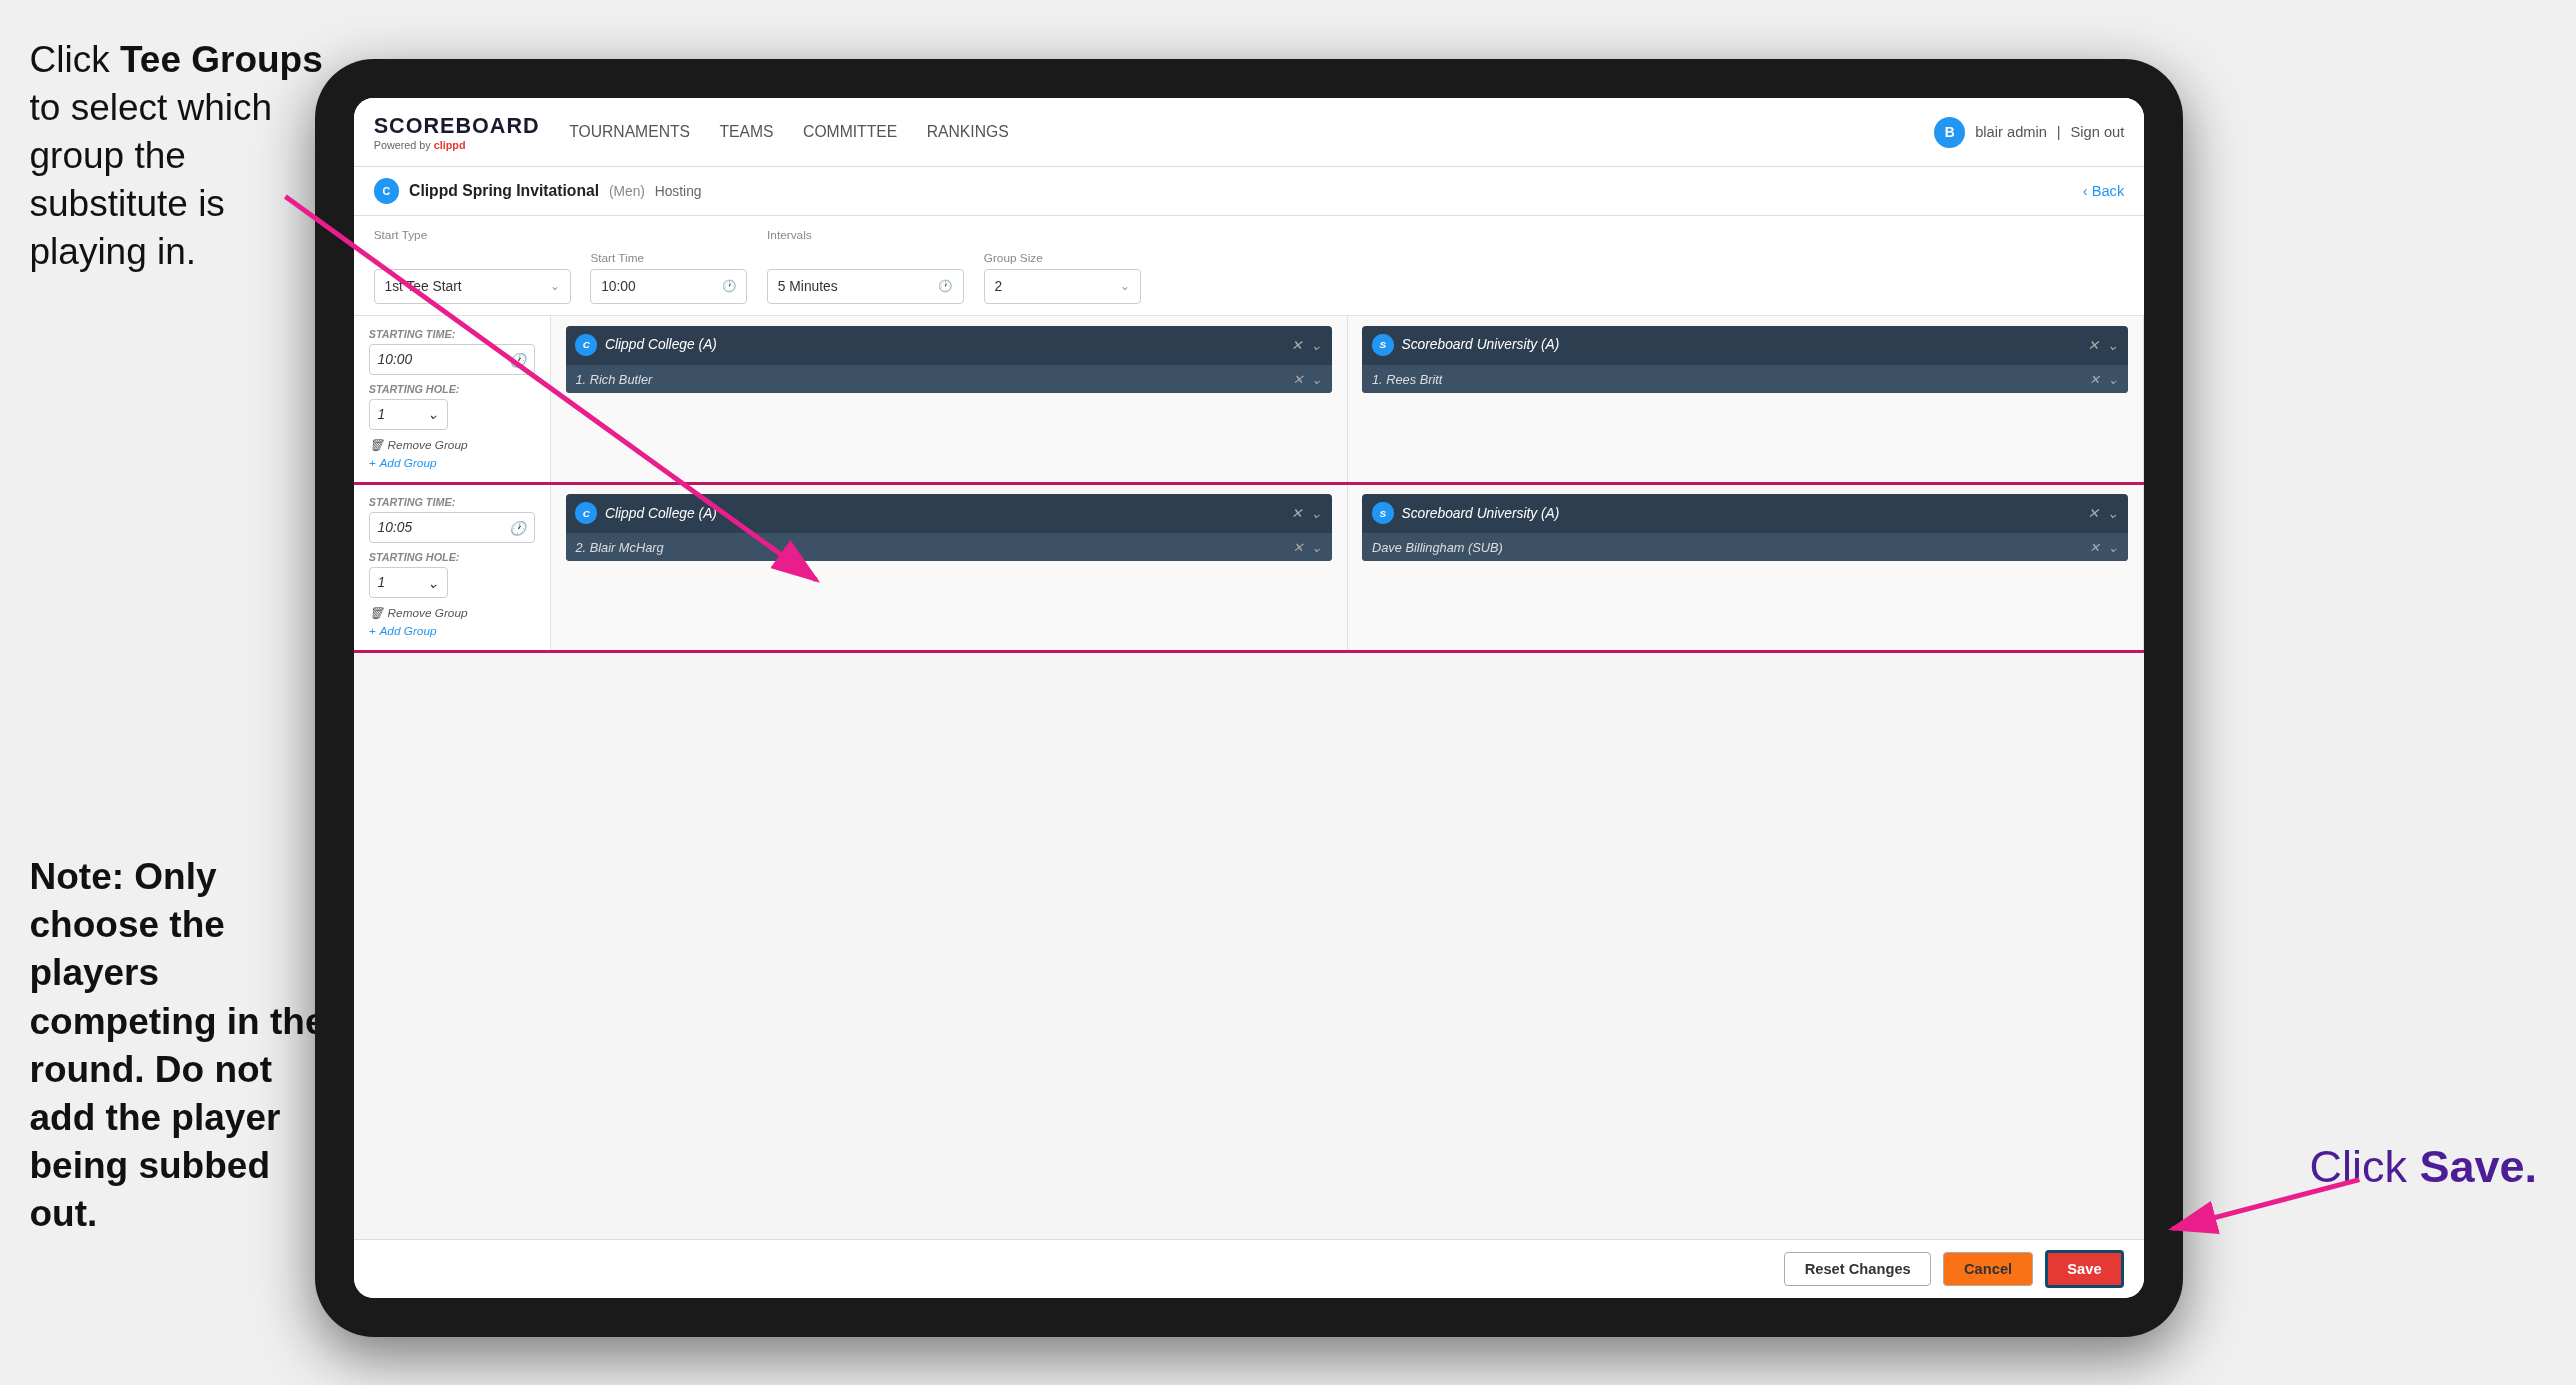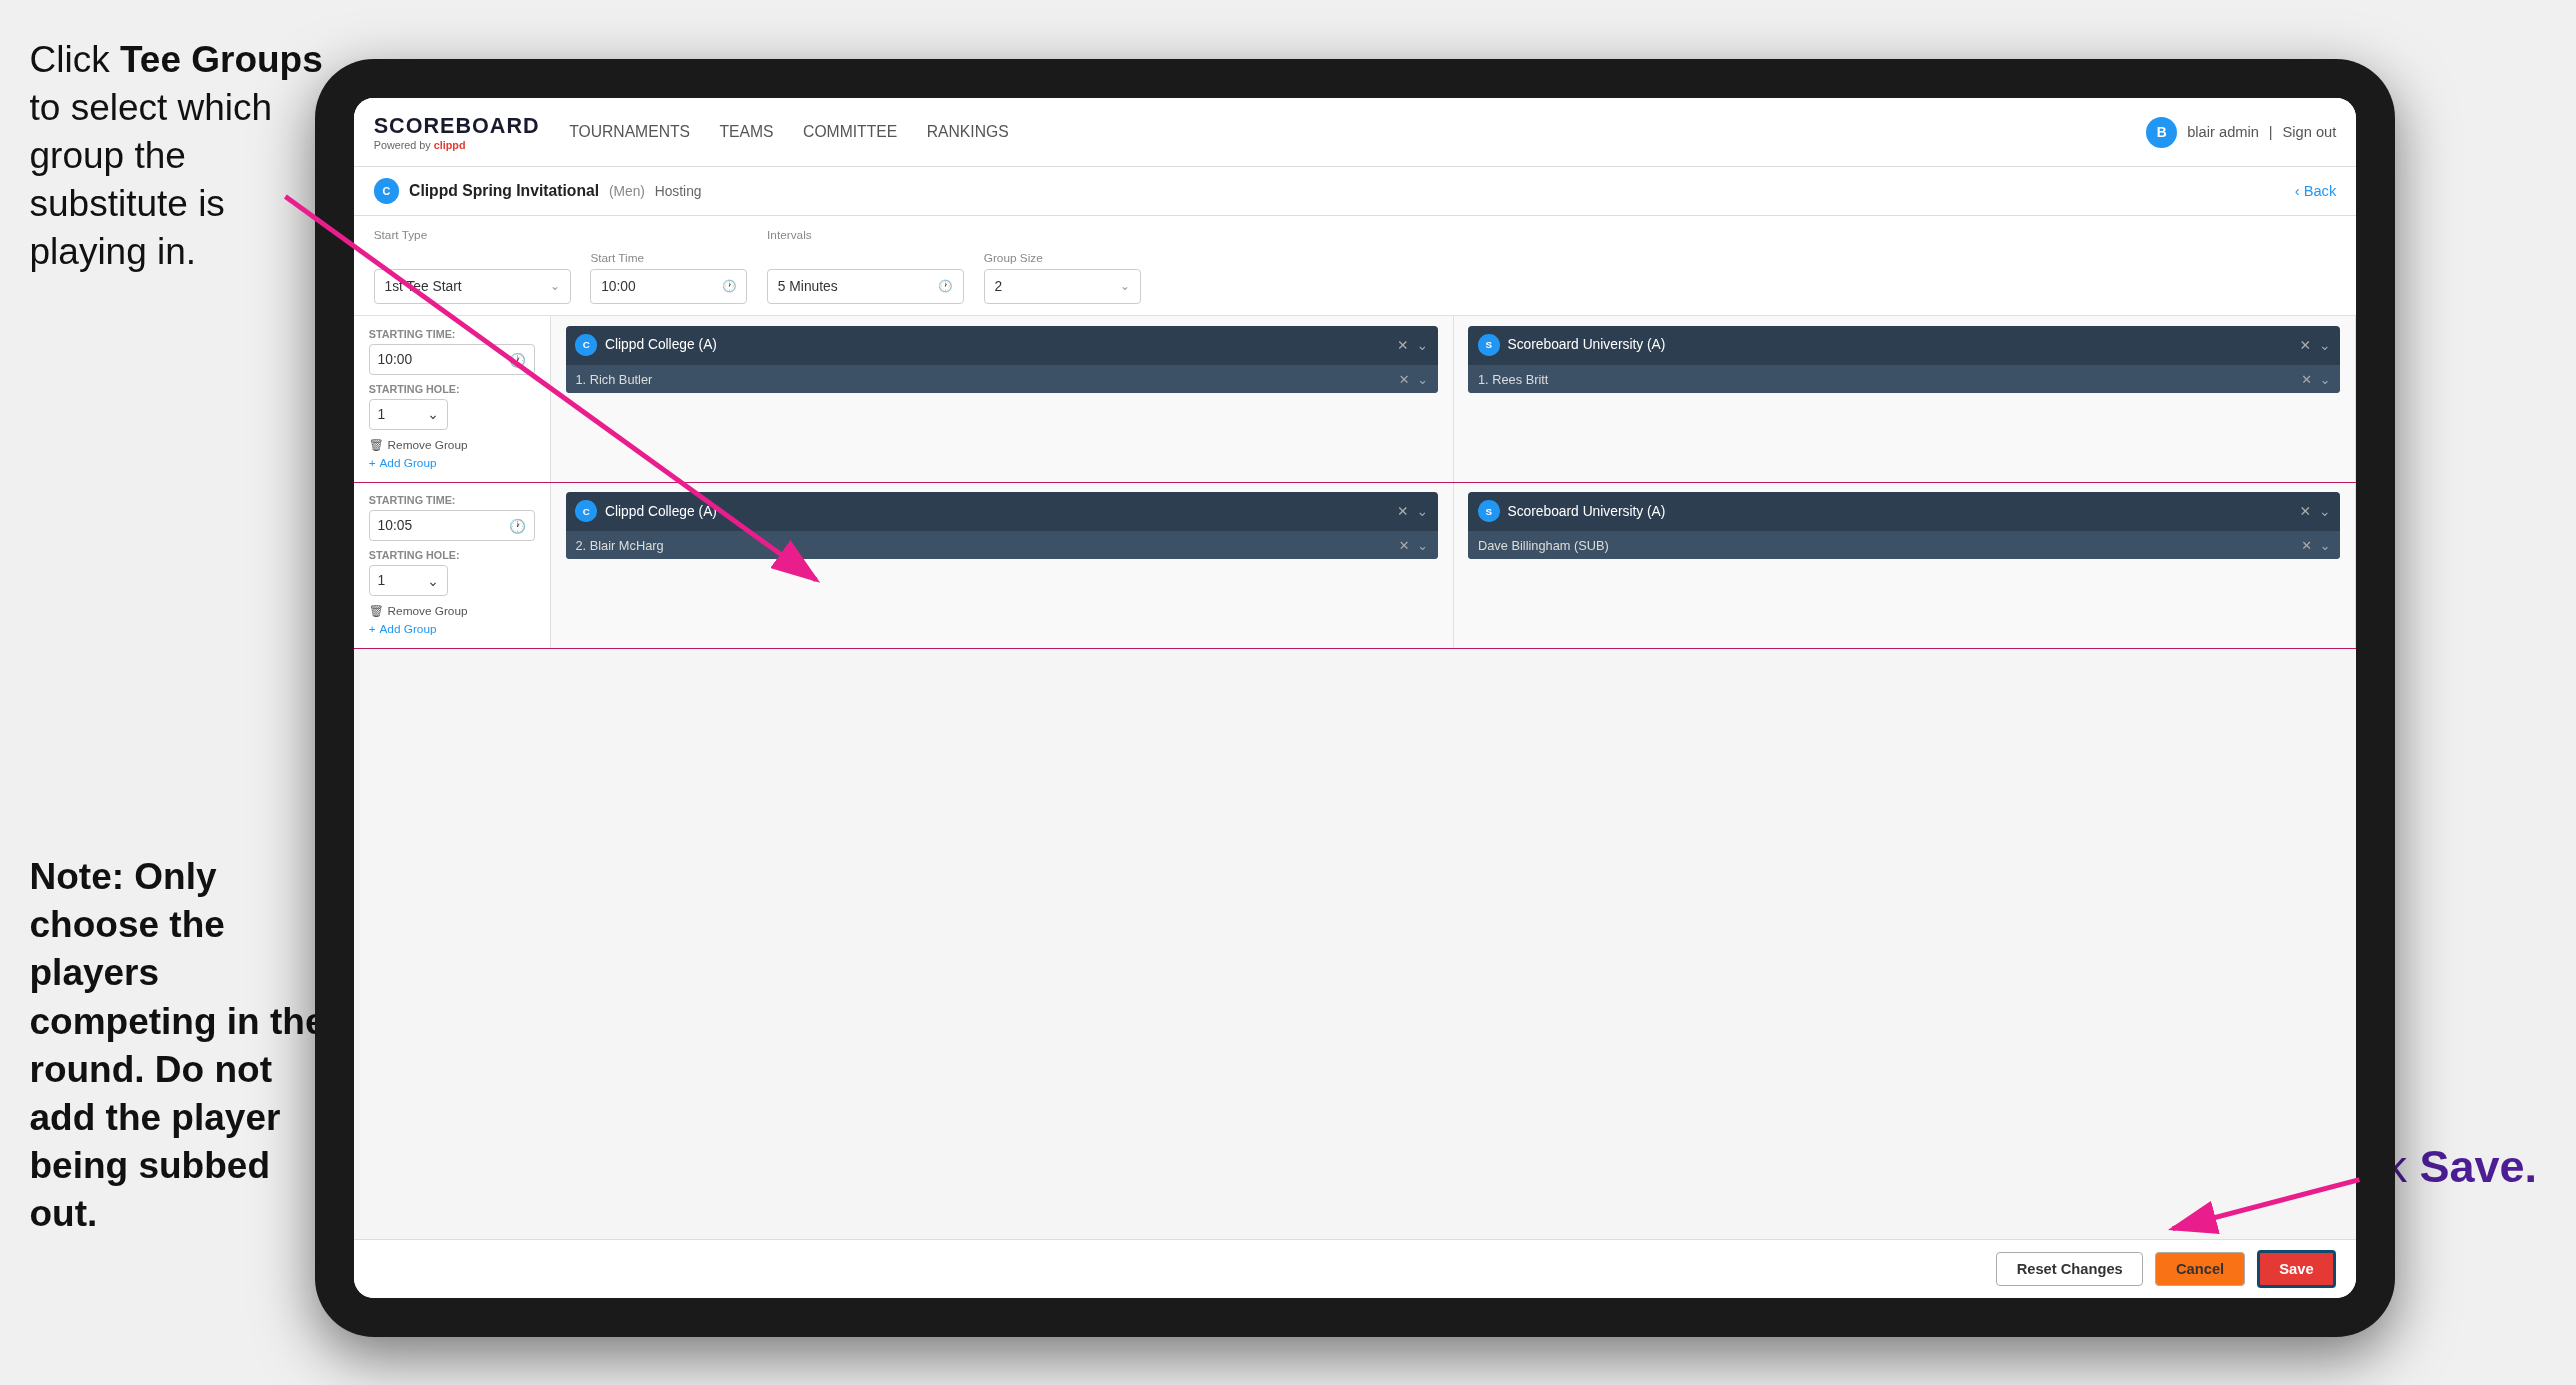--- a/index.html
+++ b/index.html
@@ -32,21 +32,21 @@
       color: #4c1d95;
       font-weight: 400;
     }
     .annotation .bold { font-weight: 800; }
 
     
     .tablet {
       position: absolute;
       left: 315px;
       top: 59px;
-      width: 2080px;
+      width: 1868px;
       height: 1278px;
       background: #1a1a1a;
       border-radius: 59px;
       box-shadow: 0 19.7px 59px rgba(0,0,0,0.5);
       display: flex;
       align-items: center;
       justify-content: center;
       padding: 39px;
     }
 
@@ -221,21 +221,22 @@
       padding: 11.8px 19.7px;
       font-size: 13.8px;
       font-weight: 600;
       text-align: center;
       border-right: 1px solid #3a4f63;
     }
     .th-cell:first-child { text-align: left; border-right: 1px solid #3a4f63; }
     .group-row {
       display: grid;
       grid-template-columns: 197px 1fr 1fr;
-      border-bottom: 1px solid #be185d;
+      border-bottom: 3px solid #be185d;
+      font-style: italic;
     }
 
     
     .time-col {
       background: #fff;
       padding: 11.8px 14.7px;
       border-right: 1px solid #e0e0e0;
     }
     .time-label {
       font-size: 10.8px;

